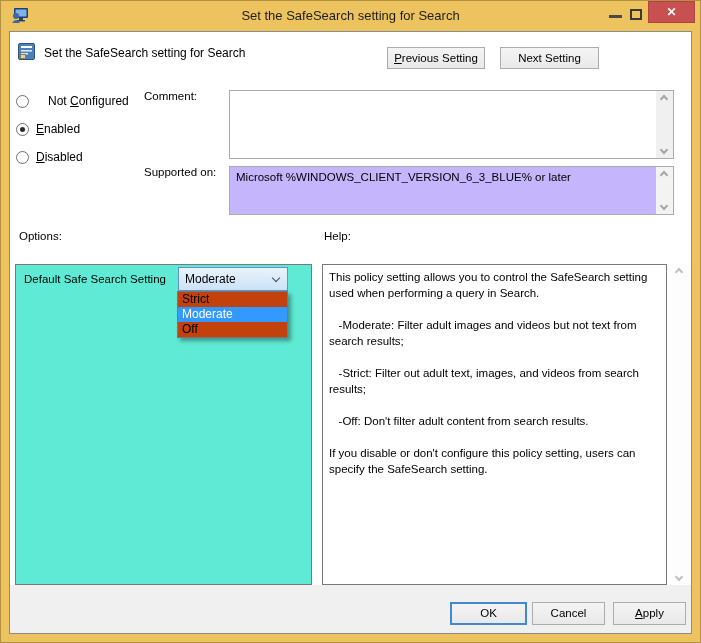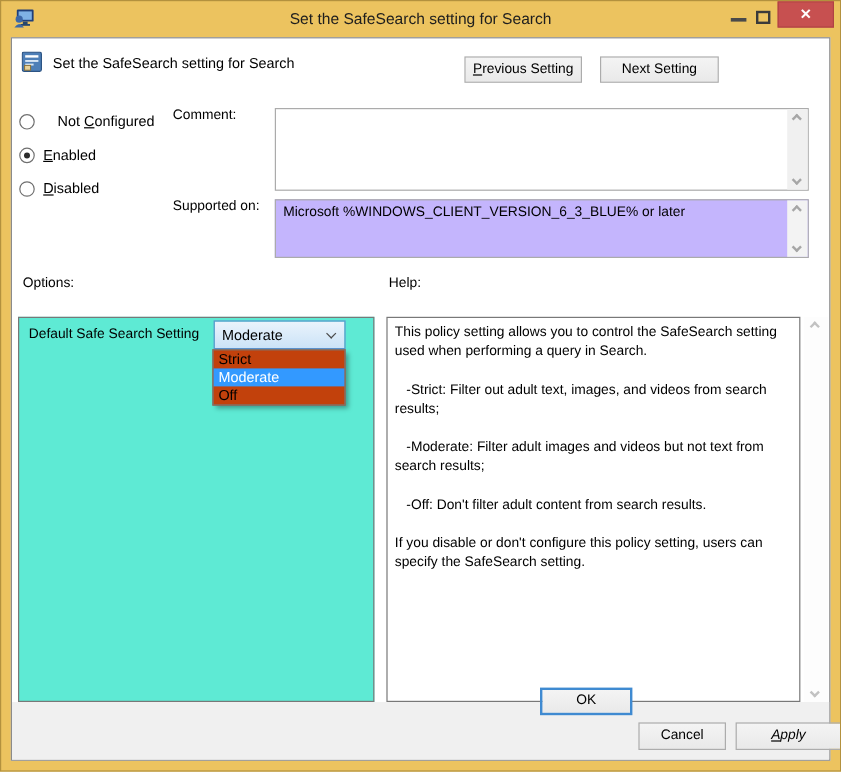--- a/index.html
+++ b/index.html
@@ -107,23 +107,23 @@
     position: absolute; left: 312px; top: 232px; width: 345px; height: 321px;
     border: 1px solid #787878; background: #fff; overflow: hidden;
     padding: 4px 6px; font-size: 11.5px; line-height: 16px;
   }
   .help-box p { margin: 0 0 16px 0; white-space: pre-wrap; }
   .help-scroll { position: absolute; left: 660px; top: 232px; width: 20px; height: 321px; background: #FDFDFD; }
   .help-scroll .chev { left: 6px; border-color: #C2C2C2; }
 
   
   .footer { position: absolute; left: 0; right: 0; bottom: 0; height: 48px; background: #F0F0F0; }
-  .btn-ok { left: 440px; top: 541px; width: 77px; border: 2px solid #3F8AD1; line-height: 18px; }
+  .btn-ok { left: 440px; top: 570px; width: 77px; border: 2px solid #3F8AD1; line-height: 18px; }
   .btn-cancel { left: 522px; top: 570px; width: 73px; }
-  .btn-apply { left: 603px; top: 570px; width: 88px; font-style: italic; }
+  .btn-apply { left: 603px; top: 570px; width: 73px; }
   .btn.footer-btn { height: 23px; }
 
   .u { text-decoration: underline; }
 </style>
 </head>
 <body>
 
 <div class="window">
 
   <div class="titlebar">
@@ -198,22 +198,22 @@
     </div>
 
     <div class="dropdown-list">
       <div class="dd-item">Strict</div>
       <div class="dd-item highlight">Moderate</div>
       <div class="dd-item">Off</div>
     </div>
 
     <div class="help-box">
       <p>This policy setting allows you to control the SafeSearch setting used when performing a query in Search.</p>
+      <p>   -Moderate: Filter adult images and videos but not text from search results;</p>
       <p>   -Strict: Filter out adult text, images, and videos from search results;</p>
-      <p>   -Moderate: Filter adult images and videos but not text from search results;</p>
       <p>   -Off: Don't filter adult content from search results.</p>
       <p>If you disable or don't configure this policy setting, users can specify the SafeSearch setting.</p>
     </div>
     <div class="help-scroll">
       <span class="chev up t"></span>
       <span class="chev down b"></span>
     </div>
 
     <div class="footer"></div>
     <div class="btn footer-btn btn-ok"><span>OK</span></div>

